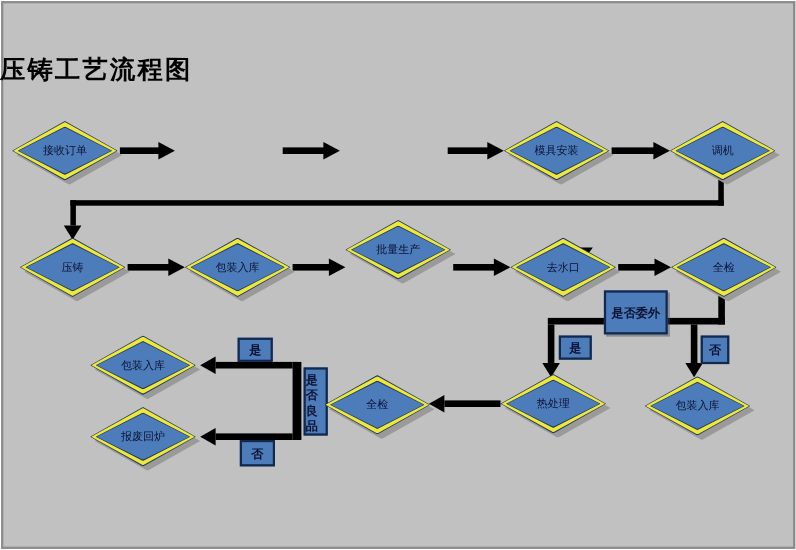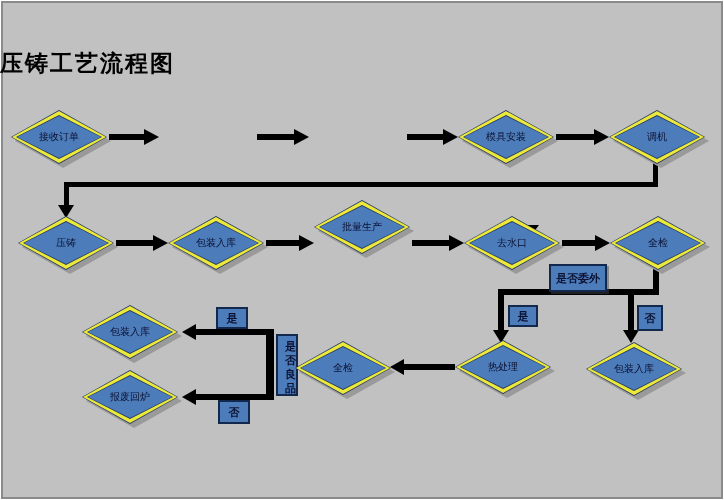--- a/index.html
+++ b/index.html
@@ -23,21 +23,21 @@
        clip-path:polygon(50% 0,100% 50%,50% 100%,0 50%);}
   .dm .f::after{content:"";position:absolute;inset:5px;background:var(--node-fill);
        clip-path:polygon(50% 0,100% 50%,50% 100%,0 50%);}
   .dm .t{position:absolute;inset:0;z-index:3;display:flex;align-items:center;justify-content:center;
        font-size:10px;font-weight:normal;color:var(--node-text);}
   
   .rb{position:absolute;background:var(--node-fill);border:2px solid #12294d;display:flex;
       align-items:center;justify-content:center;font-size:11px;font-weight:bold;color:var(--node-text);
       box-sizing:border-box;}
   .rb.big{box-shadow:2px 2px 0 rgba(70,70,70,.45);}
-  .rb.vt{display:block;text-align:right;word-break:break-all;line-height:14px;padding-top:3px;}
+  .rb.vt{display:block;text-align:left;word-break:break-all;line-height:14px;padding-top:3px;}
   
   .hl{position:absolute;height:6px;background:var(--line);}
   .vl{position:absolute;width:6px;background:var(--line);}
   .vl.n5{width:5px;} .hl.n5{height:5px;} .vl.w8{width:8px;}
   .ah{position:absolute;width:0;height:0;}
   .ah.r{border-top:8px solid transparent;border-bottom:8px solid transparent;border-left:15px solid var(--line);}
   .ah.l{border-top:8px solid transparent;border-bottom:8px solid transparent;border-right:14px solid var(--line);}
   .ah.d{border-left:8px solid transparent;border-right:8px solid transparent;border-top:13px solid var(--line);}
   .ah.d.sm{border-left:6px solid transparent;border-right:6px solid transparent;border-top:8px solid var(--line);}
 </style>
@@ -136,19 +136,19 @@
     </div>
   <div class="dm" style="left:82px;top:305px">
       <div class="f"></div>
       <span class="t">包装入库</span>
     </div>
   <div class="dm" style="left:82px;top:370px">
       <div class="f"></div>
       <span class="t">报废回炉</span>
     </div>
 
-  <div class="rb big" style="left:549px;top:264px;width:58px;height:28px">是否委外</div>
+  <div class="rb big" style="left:549px;top:264px;width:58px;height:40px">是否委外</div>
   <div class="rb" style="left:508px;top:305px;width:30px;height:22px">是</div>
   <div class="rb" style="left:637px;top:305px;width:26px;height:26px">否</div>
   <div class="rb vt" style="left:276px;top:334px;width:22px;height:62px">是否良品</div>
   <div class="rb" style="left:216px;top:307px;width:32px;height:22px">是</div>
   <div class="rb" style="left:218px;top:400px;width:32px;height:24px">否</div>
 </div>
 
 </body></html>

